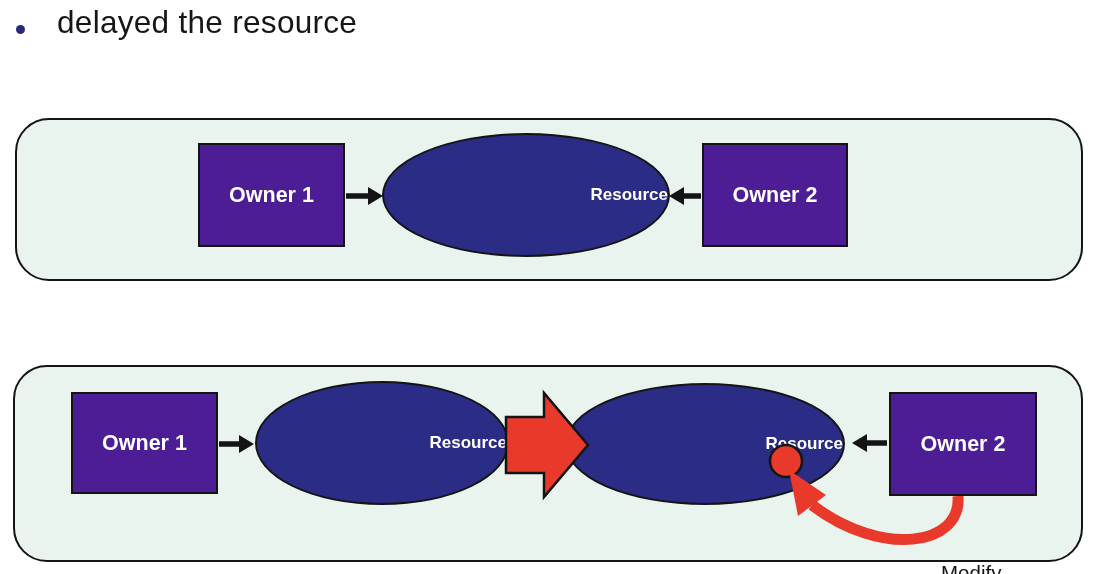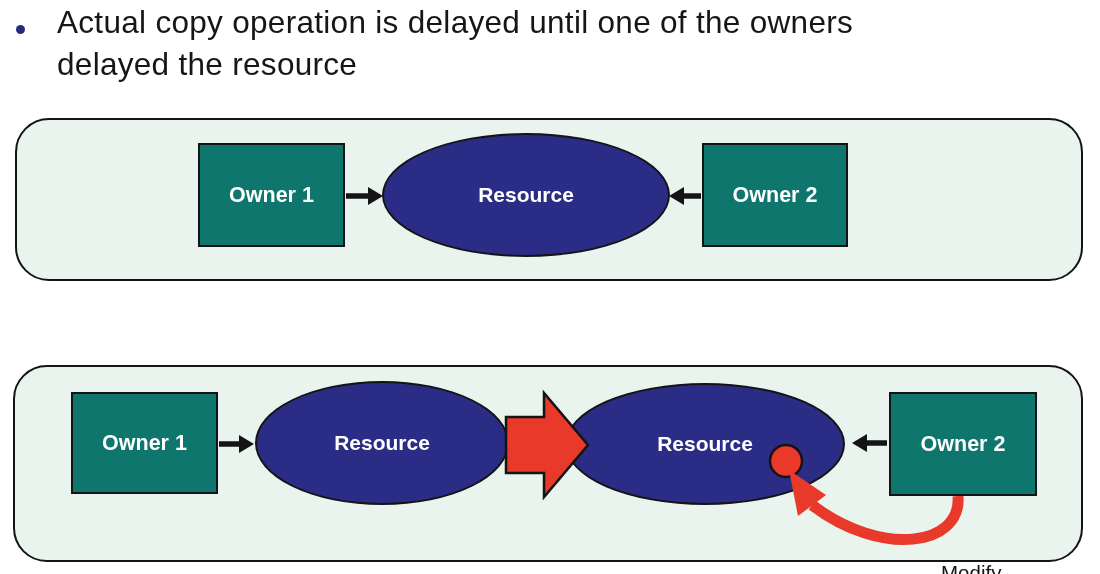--- a/index.html
+++ b/index.html
@@ -18,53 +18,52 @@
   }
   
   .panel{
     position:absolute;background:#eaf4ee;border:2.5px solid #141414;
     border-radius:34px;box-sizing:border-box;z-index:1;
   }
   #panel-before{left:15px;top:118px;width:1068px;height:163px;}
   #panel-after{left:13px;top:365px;width:1070px;height:197px;}
   
   .owner-box{
-    position:absolute;background:#0f766e;border:2.5px solid #141414;
+    position:absolute;background:#4c1d95;border:2.5px solid #141414;
     box-sizing:border-box;display:flex;align-items:center;justify-content:center;
     color:#ffffff;font-weight:bold;font-size:21.5px;z-index:4;
   }
   #b1-owner1{left:198px;top:143px;width:147px;height:104px;}
   #b1-owner2{left:702px;top:143px;width:146px;height:104px;}
   #b2-owner1{left:71px;top:392px;width:147px;height:102px;}
   #b2-owner2{left:889px;top:392px;width:148px;height:104px;}
   
   .ellipse{
     position:absolute;background:#2b2c85;border:2.5px solid #141414;
     border-radius:50%;box-sizing:border-box;
-    display:flex;align-items:center;justify-content:center;
-    color:#ffffff;font-weight:bold;font-size:21px;z-index:2;
+    display:flex;align-items:center;justify-content:flex-end;
+    color:#ffffff;font-weight:bold;font-size:17px;z-index:2;
   }
   #e1-resource{left:382px;top:133px;width:288px;height:124px;}
   #e2-resource-orig{left:255px;top:381px;width:254px;height:124px;}
   #e2-resource-copy{left:565px;top:383px;width:280px;height:122px;}
   
   #overlay{position:absolute;left:0;top:0;z-index:3;pointer-events:none;}
   
   .modify-label{
     position:absolute;left:941px;top:529px;font-size:20.5px;color:#141414;z-index:5;margin-top:32px;
   }
 </style>
 </head>
 <body>
 
 <div id="stage">
 
   <div class="bullet"></div>
   <div class="title">
-    <div>Actual copy operation is delayed until one of the owners</div>
     <div>delayed the resource</div>
   </div>
 
   <div class="panel" id="panel-before"></div>
 
   <div class="panel" id="panel-after"></div>
 
   <div class="ellipse" id="e1-resource">
     <span>Resource</span>
   </div>

